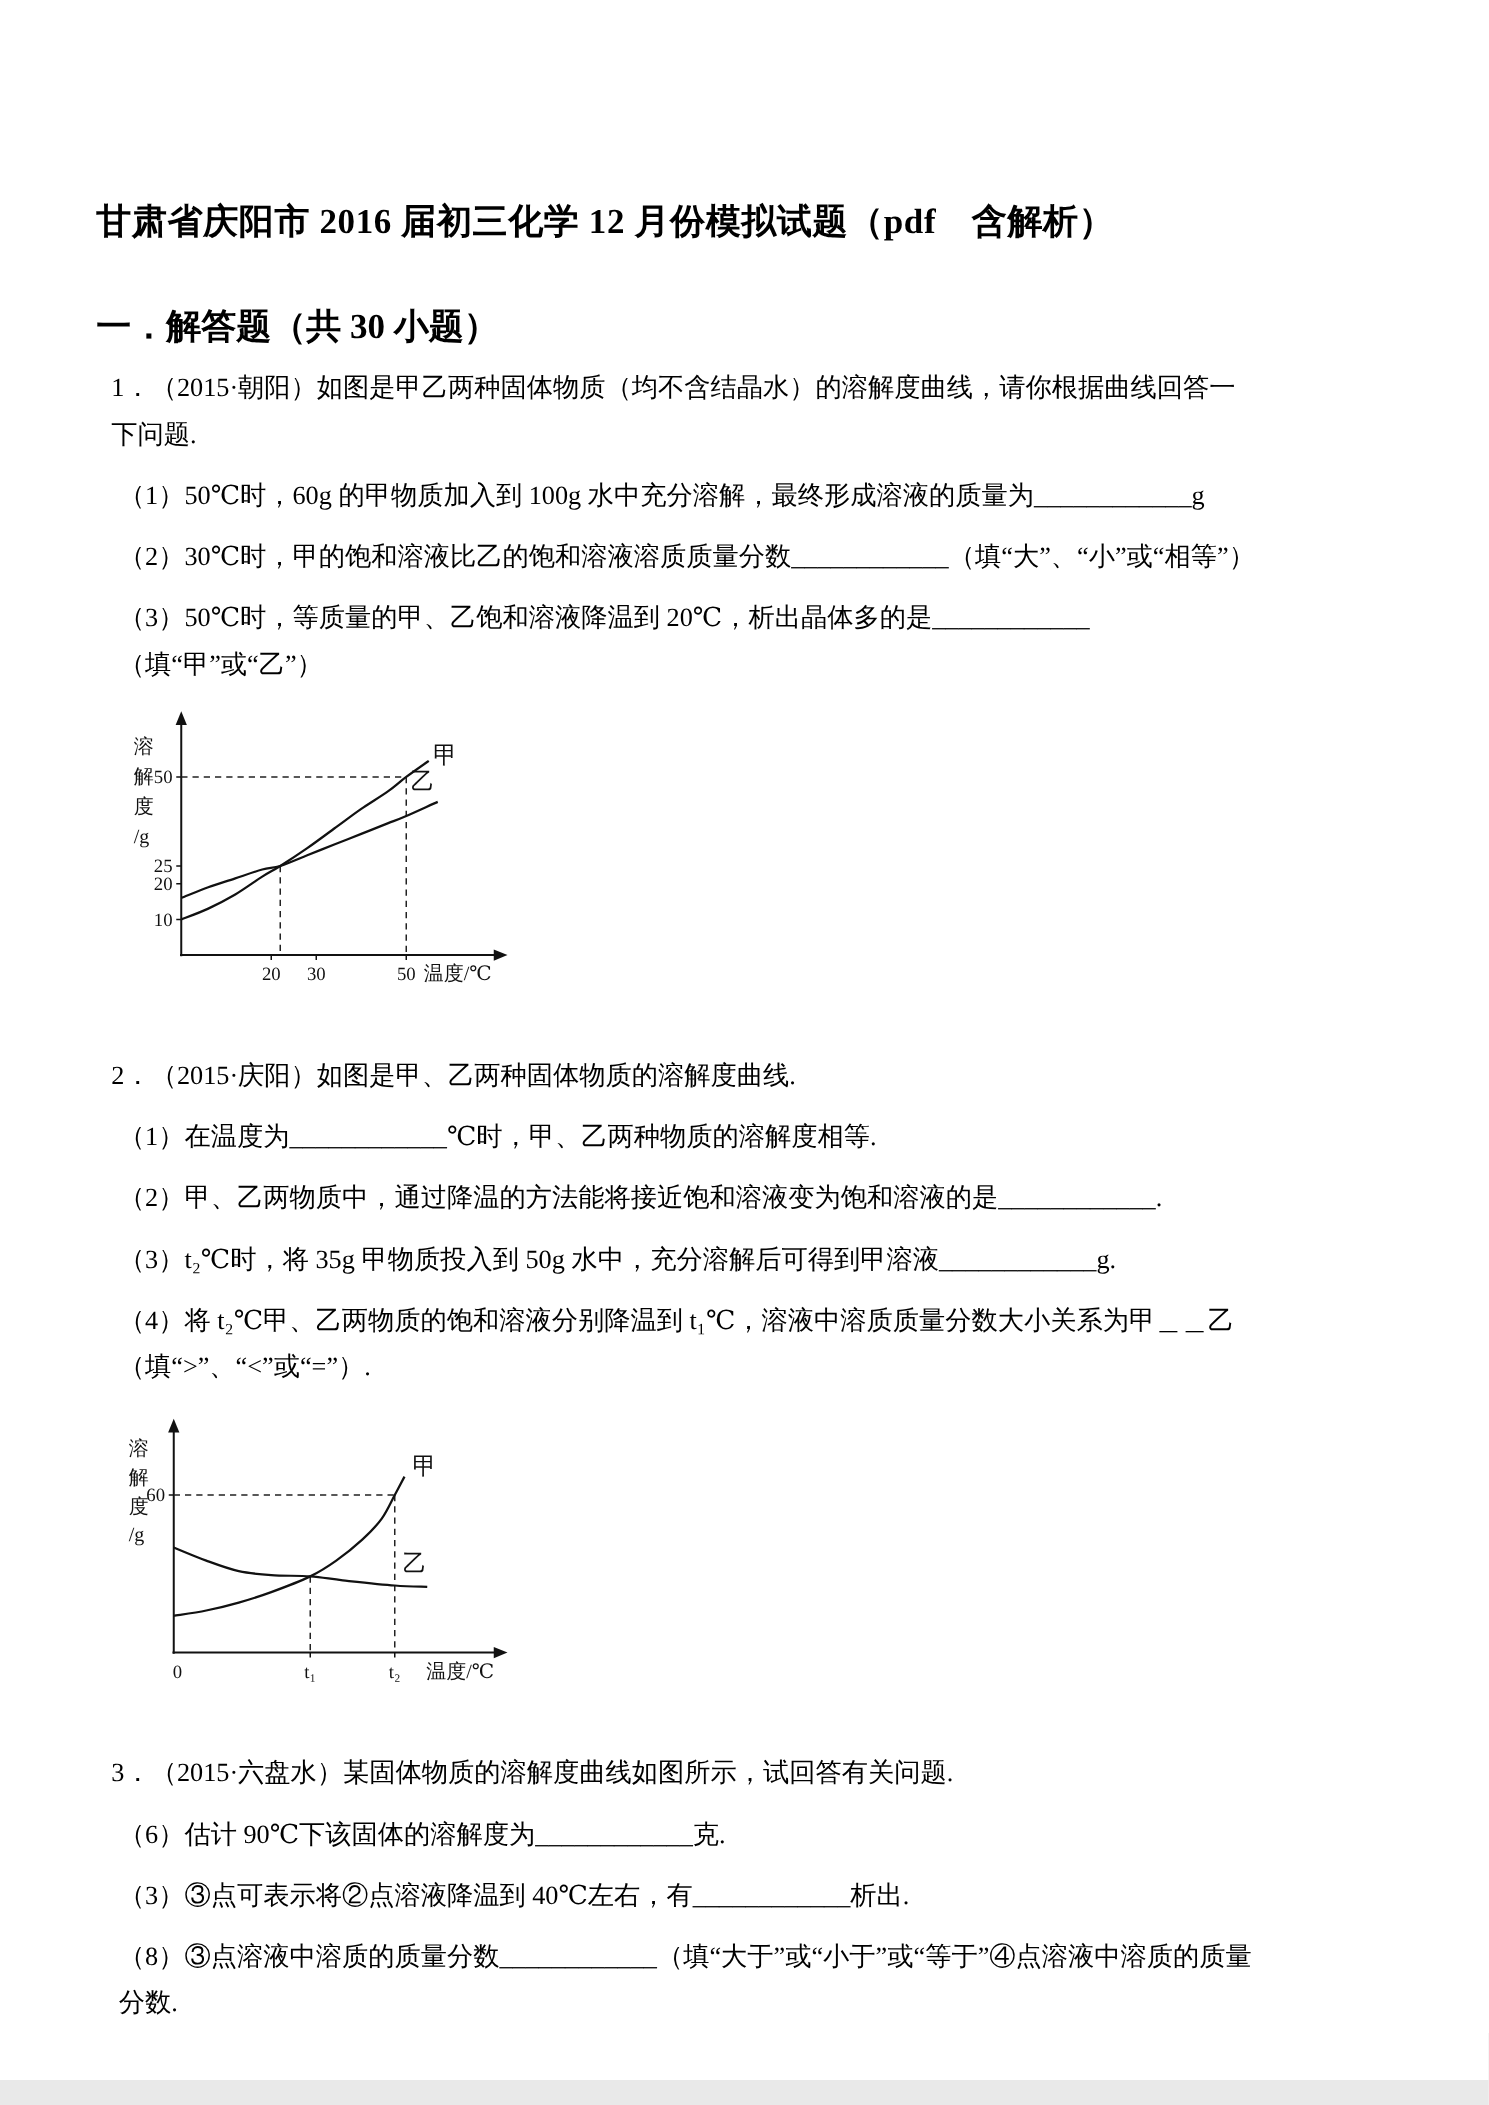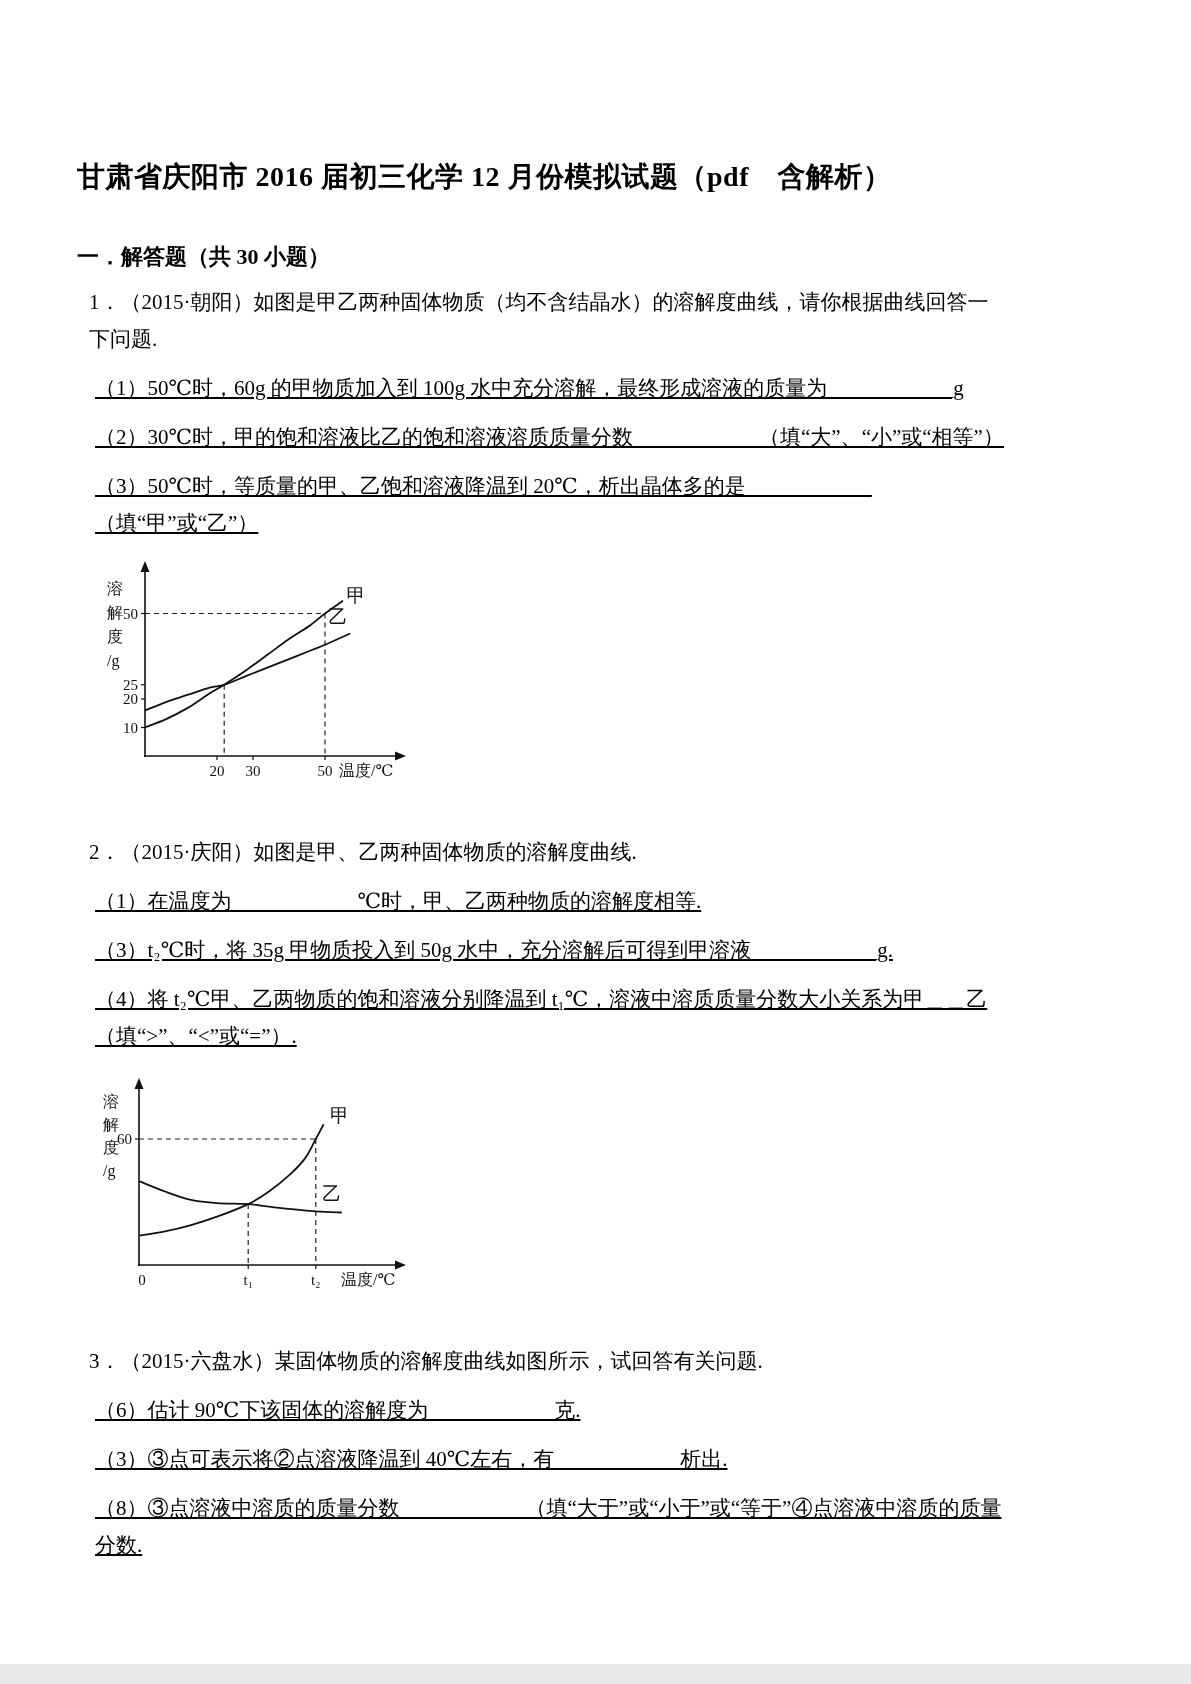--- a/index.html
+++ b/index.html
@@ -7,23 +7,23 @@
     position:relative;
     width:1191px;height:1664px;
     background:#ffffff;
     box-sizing:border-box;
     padding:158px 170px 60px 77px;
     font-family:"Liberation Serif","DejaVu Serif",serif;
     color:#000;
     margin:0 auto;
   }
   .title{font-size:28px;font-weight:bold;margin:0 0 46px 0;letter-spacing:.5px;}
-  .section{font-size:22px;font-weight:bold;margin:0 0 10px 0;}
+  .section{font-size:28px;font-weight:bold;margin:0 0 10px 0;}
   p{font-size:21px;line-height:37px;margin:12px;}
-  .part{padding-left:6px;text-decoration:underline;}
+  .part{padding-left:6px;}
   figure{margin:18px 0 44px 2px;}
   svg{display:block;}
   svg text{font-family:"Liberation Serif","DejaVu Serif",serif;fill:#111;}
 </style>
 </head>
 <body>
 
 <div class="page">
 
   <h1 class="title">甘肃省庆阳市 2016 届初三化学 12 月份模拟试题（pdf　含解析）</h1>
@@ -65,20 +65,21 @@
         <text x="28" y="34" font-size="16">溶</text>
         <text x="28" y="58" font-size="16">解</text>
         <text x="28" y="82" font-size="16">度</text>
         <text x="28" y="106" font-size="16">/g</text>
         <text x="260" y="216" font-size="16">温度/℃</text>
       </svg>
   </figure>
 
   <p>2．（2015·庆阳）如图是甲、乙两种固体物质的溶解度曲线.</p>
   <p class="part">（1）在温度为____________℃时，甲、乙两种物质的溶解度相等.</p>
+  <p class="part">（2）甲、乙两物质中，通过降温的方法能将接近饱和溶液变为饱和溶液的是____________.</p>
   <p class="part">（3）t₂℃时，将 35g 甲物质投入到 50g 水中，充分溶解后可得到甲溶液____________g.</p>
   <p class="part">（4）将 t₂℃甲、乙两物质的饱和溶液分别降温到 t₁℃，溶液中溶质质量分数大小关系为甲＿＿乙（填“&gt;”、“&lt;”或“=”）.</p>
 
   <figure>
     <svg width="345" height="226" viewBox="0 0 345 226">
         <line x1="60" y1="193" x2="60" y2="14" stroke="#111" stroke-width="1.6"></line>
         <line x1="59" y1="192" x2="318" y2="192" stroke="#111" stroke-width="1.6"></line>
         <polygon points="60,5 55.5,16 64.5,16" fill="#111"></polygon>
         <polygon points="327,192 316,187.5 316,196.5" fill="#111"></polygon>
         <line x1="60" y1="66" x2="236.79999999999998" y2="66" stroke="#222" stroke-width="1.2" stroke-dasharray="5,4"></line>

